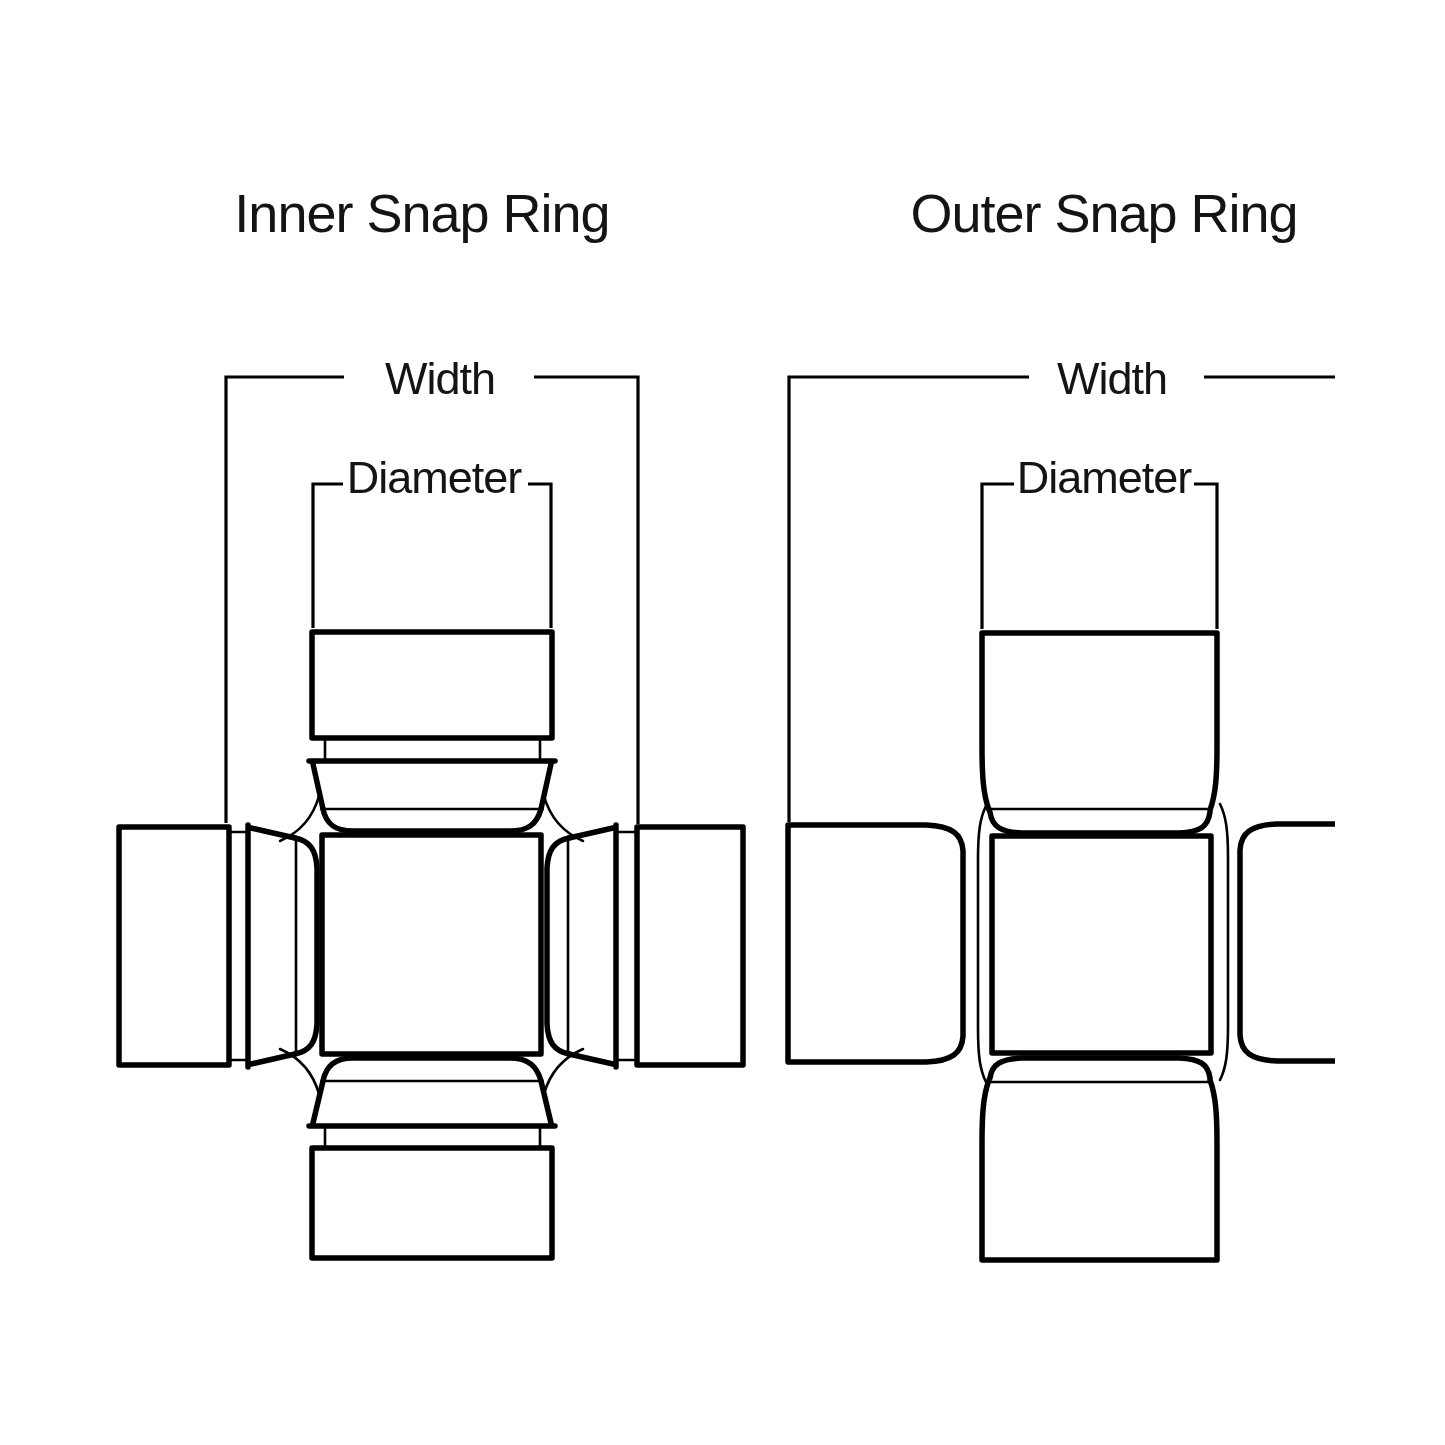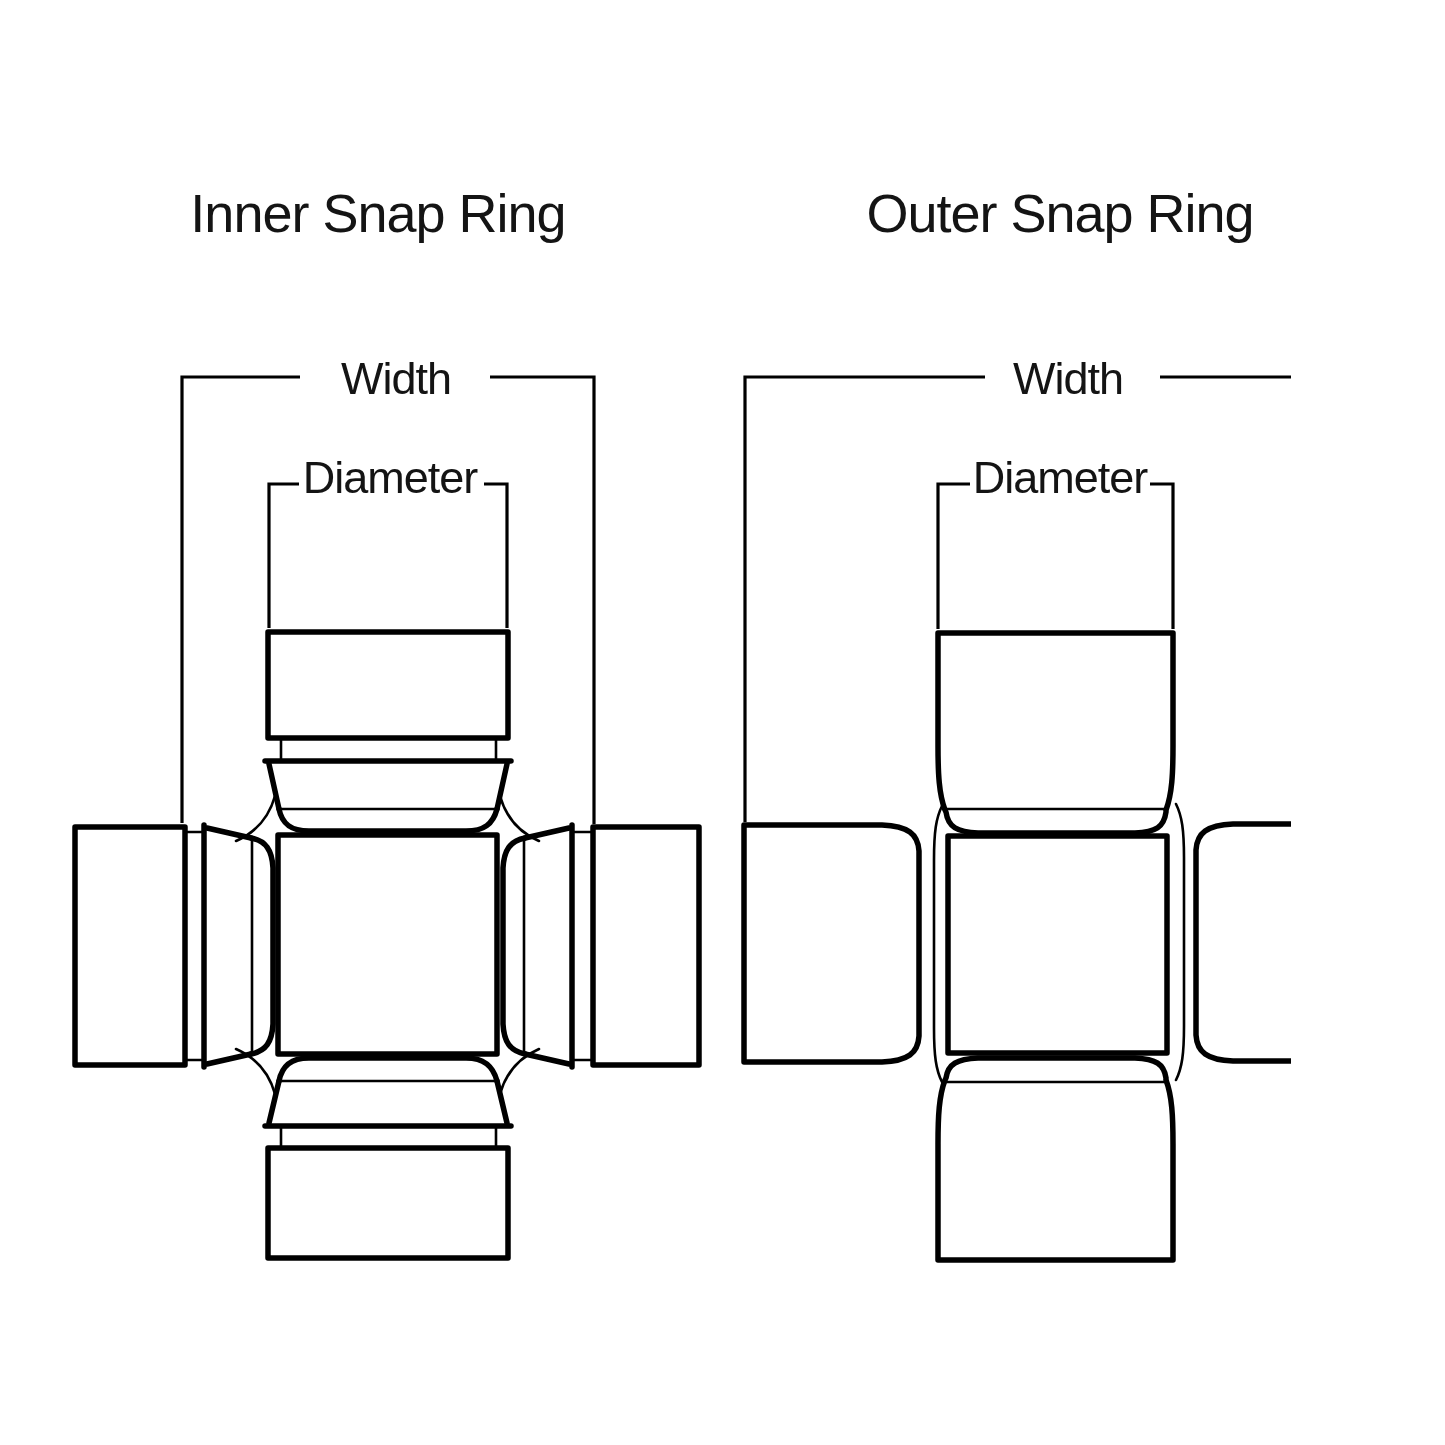--- a/index.html
+++ b/index.html
@@ -1,16 +1,16 @@
 <!DOCTYPE html>
 <html style="--line: #000000; --text: #141414; --bg: #ffffff;"><head>
 <meta charset="utf-8">
 <style>
   html,body{margin:0;padding:0;background:#fff;}
-  .stage{position:relative;width:1291px;height:1445px;background:var(--bg,#fff);overflow:hidden;}
+  .stage{position:relative;width:1291px;height:1445px;background:var(--bg,#fff);overflow:hidden;margin-left:44px;}
   svg{display:block;}
   .outline{fill:none;stroke:var(--line,#000);stroke-width:5.5;stroke-linejoin:round;stroke-linecap:round;}
   .thin{fill:none;stroke:var(--line,#000);stroke-width:2.6;stroke-linejoin:round;stroke-linecap:round;}
   .dim{fill:none;stroke:var(--line,#000);stroke-width:3.2;stroke-linejoin:miter;stroke-linecap:butt;}
   .lbl{fill:var(--text,#141414);font-family:"Liberation Sans",sans-serif;font-size:45px;letter-spacing:-1px;text-anchor:middle;}
   .ttl{fill:var(--text,#141414);font-family:"Liberation Sans",sans-serif;font-size:54px;letter-spacing:-1px;text-anchor:middle;}
 </style>
 </head>
 <body>
 

